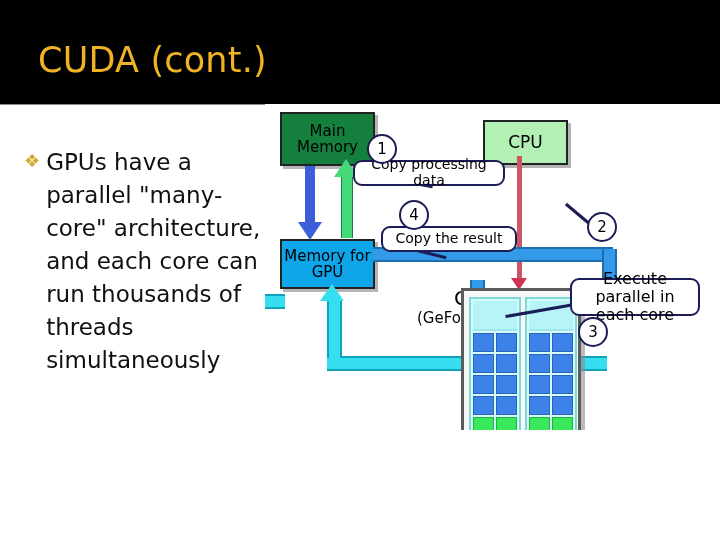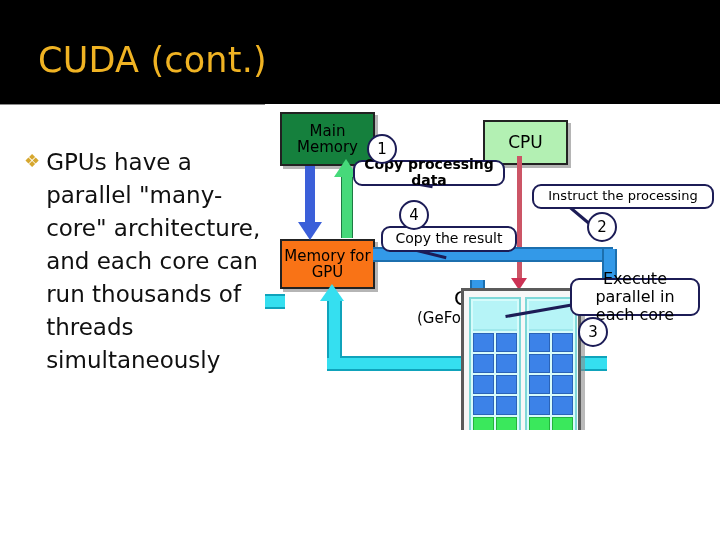--- a/index.html
+++ b/index.html
@@ -112,41 +112,41 @@
   #node-cpu {
     left: 218px; top: 8px;
     width: 85px; height: 45px;
     background: #b3f0b3;
     font-size: 17px;
     margin-top: 8px;
   }
   #node-gpu-memory {
     left: 15px; top: 135px;
     width: 95px; height: 50px;
-    background: #f97316;
+    background: #0ea5e9;
     font-size: 15px;
   }
 
   
   .callout {
     box-sizing: border-box;
     border: 2px solid #1c1c56;
     border-radius: 9px;
     background: #ffffff;
     color: #000000;
     font-family: "DejaVu Sans", sans-serif;
     display: flex;
     align-items: center;
     justify-content: center;
     text-align: center;
     line-height: 1.12;
     padding: 1px 5px;
     z-index: 6;
   }
-  #callout-1 { left: 88px; top: 56px; width: 152px; height: 26px; font-size: 14px; font-weight: bold; }
+  #callout-1 { left: 88px; top: 56px; width: 152px; height: 26px; font-size: 14px; }
   #callout-2 { left: 267px; top: 80px; width: 182px; height: 25px; font-size: 13px; }
   #callout-3 { left: 305px; top: 174px; width: 130px; height: 38px; font-size: 16px; }
   #callout-4 { left: 116px; top: 122px; width: 136px; height: 26px; font-size: 14px; }
 
   
   .numcircle {
     box-sizing: border-box;
     border: 2px solid #1c1c56;
     border-radius: 50%;
     background: #ffffff;
@@ -473,21 +473,20 @@
     </div>
 
     <div class="dg node" id="node-main-memory">Main Memory</div>
     <div class="dg node" id="node-cpu">CPU</div>
     <div class="dg node" id="node-gpu-memory">Memory for GPU</div>
 
     <div class="dg plain-label" id="label-gpu">GPU</div>
     <div class="dg plain-label" id="label-gpu-sub">(GeForce 8800)</div>
 
     <div class="dg callout" id="callout-1">Copy processing data</div>
-    <div class="dg callout" id="callout-2">Instruct the processing</div>
     <div class="dg callout" id="callout-3">Execute parallel in each core</div>
     <div class="dg callout" id="callout-4">Copy the result</div>
 
     <div class="dg numcircle" id="num-1">1</div>
     <div class="dg numcircle" id="num-2">2</div>
     <div class="dg numcircle" id="num-3">3</div>
     <div class="dg numcircle" id="num-4">4</div>
 
     <div class="dg plain-label" id="caption">Processing flow on CUDA</div>
 

